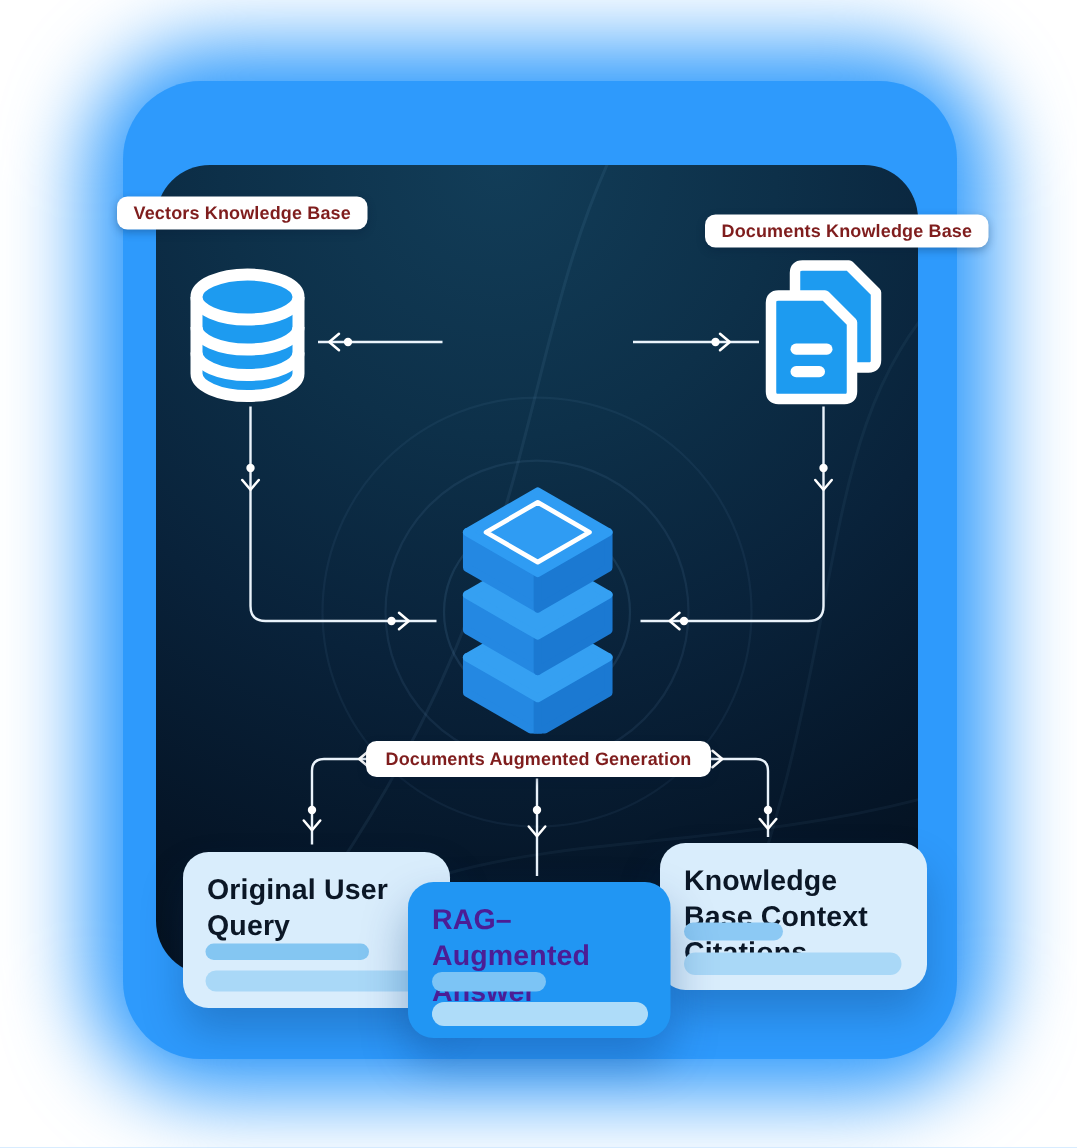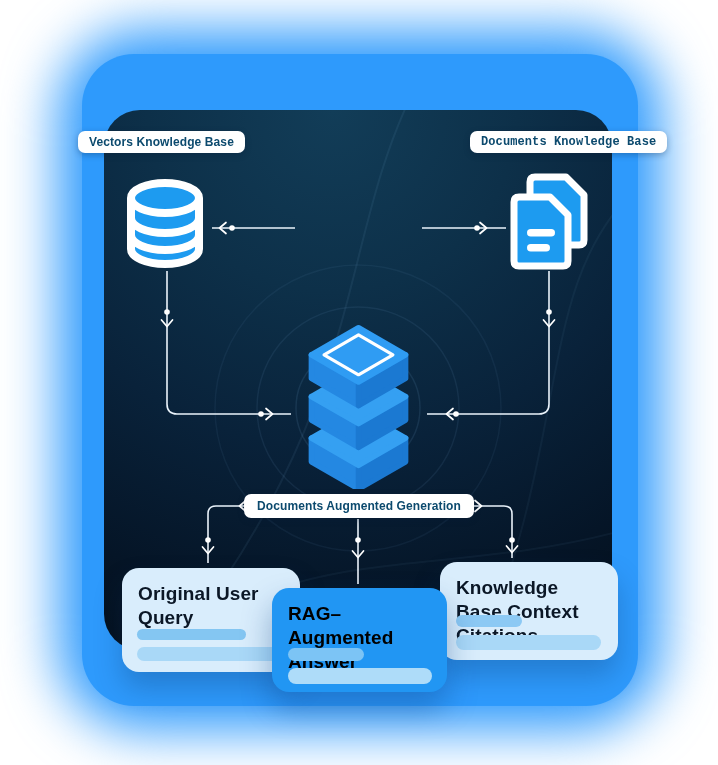--- a/index.html
+++ b/index.html
@@ -23,46 +23,46 @@
     background:
       radial-gradient(130% 120% at 45% 0%,
         var(--panel-top,#123d58) 0%, #0d3049 28%, #09223a 52%,
         #051527 76%, var(--panel-bottom,#040c15) 100%);
   }
   .panel-decor{position:absolute;inset:0;}
   
   .connectors{position:absolute;left:0;top:0;z-index:3;pointer-events:none;}
   
   .pill{
-    position:absolute;z-index:4;background:#ffffff;color:#0c4a6e;
+    position:absolute;z-index:4;background:#ffffff;color:#7f1d1d;
     font-size:12px;font-weight:700;line-height:1.2;white-space:nowrap;
     padding:4px 11px;border-radius:7px;letter-spacing:.1px;
     box-shadow:0 2px 6px rgba(6,28,56,.3);
   }
   .pill-vkb{left:78px;top:131px;}
-  .pill-dkb{left:470px;top:131px;font-family:Liberation Mono, monospace;}
+  .pill-dkb{left:470px;top:143px;}
   .pill-kr{left:358px;top:216px;transform:translateX(-50%);padding:5px 13px;}
   .pill-rag{left:359px;top:494px;transform:translateX(-50%);padding:5px 13px;}
   
   .icon{position:absolute;z-index:4;color:var(--accent-bright,#1d9bf0);}
   .icon-db{left:123px;top:177px;}
   .icon-docs{left:510px;top:173px;}
   .icon-stack{left:295px;top:324px;}
   
   .card{
     position:absolute;border-radius:17px;padding:14px 16px;box-sizing:border-box;
     box-shadow:0 16px 28px rgba(10,50,100,.28);
   }
   .card-light{background:var(--card-light,#d9edfc);color:#0b1726;}
   .card-title{font-size:19px;font-weight:700;line-height:1.26;letter-spacing:.1px;}
   .card-original{left:122px;top:568px;width:178px;height:104px;z-index:5;}
   .card-citations{left:440px;top:562px;width:178px;height:98px;z-index:5;}
   .card-rag{
     left:272px;top:588px;width:175px;height:104px;z-index:6;
-    background:var(--accent,#2196f3);color:#000000;
+    background:var(--accent,#2196f3);color:#4c1d95;
     box-shadow:0 16px 30px rgba(8,60,130,.38);
   }
   .bar{position:absolute;border-radius:999px;}
   .card-original .bar1{left:15px;top:61px;width:109px;height:11px;background:#84c6f2;}
   .card-original .bar2{left:15px;top:79px;width:148px;height:14px;background:#a9d8f7;}
   .card-rag .bar1{left:16px;top:60px;width:76px;height:13px;background:#7cc4f5;}
   .card-rag .bar2{left:16px;top:80px;width:144px;height:16px;background:#aedcf9;}
   .card-citations .bar1{left:16px;top:53px;width:66px;height:12px;background:#8cc9f4;}
   .card-citations .bar2{left:16px;top:73px;width:145px;height:15px;background:#a9d8f7;}
 </style>

